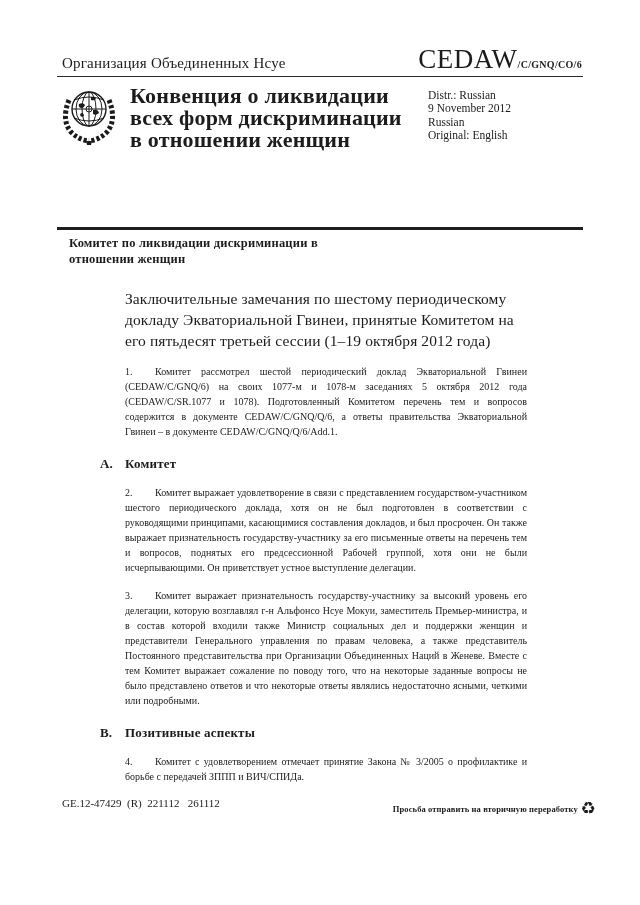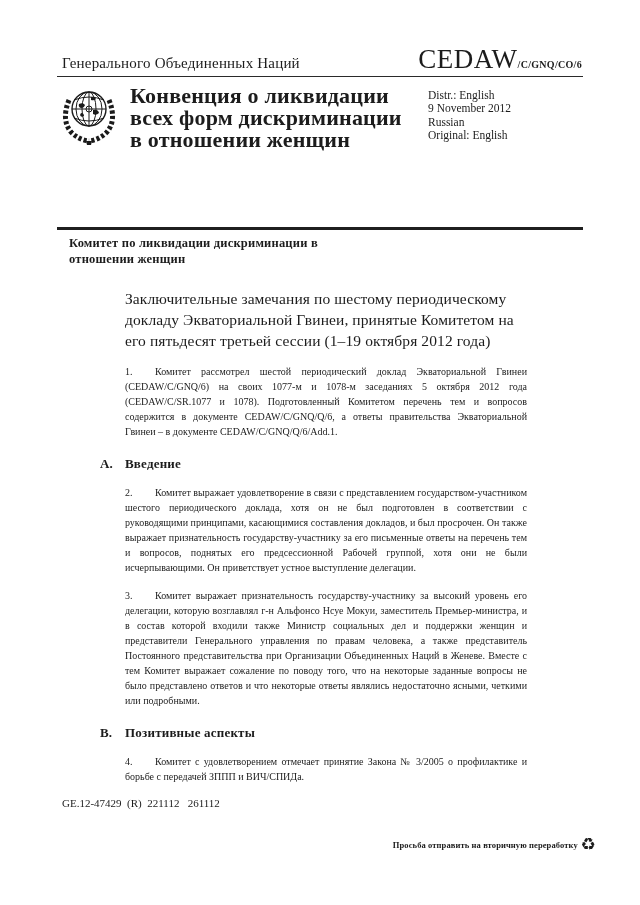--- a/index.html
+++ b/index.html
@@ -28,28 +28,28 @@
   .flow{left:62px;top:236px;width:461px;margin-left:7px;}
   .committee{font-size:12.5px;font-weight:bold;line-height:15.5px;width:262px;letter-spacing:.2px;}
   .doc-title{margin-left:56px;margin-top:21px;width:395px;font-size:15.5px;font-weight:normal;line-height:21px;letter-spacing:.1px;}
   .para{margin-left:56px;margin-top:13px;width:402px;font-size:10px;line-height:15px;text-align:justify;}
   .para .pnum{display:inline-block;width:30px;}
   .sec-head{margin-left:31px;margin-top:17px;display:flex;font-size:13px;font-weight:bold;letter-spacing:.2px;}
   .sec-head .letter{width:25px;flex:0 0 25px;}
 
   
   .footer-ref{left:62px;top:797px;font-size:11px;white-space:pre;}
-  .recycle-note{right:44px;top:836px;display:flex;align-items:center;gap:3px;}
+  .recycle-note{right:44px;top:800px;display:flex;align-items:center;gap:3px;}
   .recycle-note .txt{font-size:8.5px;font-weight:bold;letter-spacing:.1px;}
   .recycle-note .glyph{font-size:17px;line-height:17px;font-family:"DejaVu Sans",sans-serif;}
 </style>
 </head>
 <body>
 
-<div class="abs org-name">Генерального Объединенных Наций</div>
+<div class="abs org-name">Организация Объединенных Нсуе</div>
 <div class="abs doc-symbol">
   <span class="main">CEDAW</span><span class="suffix">/C/GNQ/CO/6</span>
 </div>
 <div class="abs rule-thin"></div>
 
 <div class="abs emblem">
   <svg width="64" height="64" viewBox="0 0 64 64" fill="none" stroke="#1b1b1b">
 
     <path d="M12,18 Q4,38 14,50 Q22,58 32,59" stroke-width="5" stroke-dasharray="3.2,2.2" fill="none"></path>
     <path d="M52,18 Q60,38 50,50 Q42,58 32,59" stroke-width="5" stroke-dasharray="3.2,2.2" fill="none"></path>
@@ -69,37 +69,37 @@
     <path d="M36,28 q5,-1 6,3 q-3,3 -6,1 Z" fill="#1b1b1b" stroke="none"></path>
     <path d="M24,31 q3,0 3,3 q-3,2 -4,-1 Z" fill="#1b1b1b" stroke="none"></path>
   </svg>
 </div>
 <div class="abs conv-title">
   <div>Конвенция о ликвидации</div>
   <div>всех форм дискриминации</div>
   <div>в отношении женщин</div>
 </div>
 <div class="abs distr-block">
-  <div>Distr.: English</div>
+  <div>Distr.: Russian</div>
   <div>9 November 2012</div>
   <div>Russian</div>
   <div>Original: English</div>
 </div>
 <div class="abs rule-thick"></div>
 
 <div class="abs flow">
   <div class="committee">Комитет по ликвидации дискриминации в отношении женщин</div>
 
   <div class="doc-title">Заключительные замечания по шестому периодическому докладу Экваториальной Гвинеи, принятые Комитетом на его пятьдесят третьей сессии (1–19 октября 2012 года)</div>
 
   <p class="para"><span class="pnum">1.</span><span>Комитет рассмотрел шестой периодический доклад Экваториальной Гвинеи (CEDAW/C/GNQ/6) на своих 1077-м и 1078-м заседаниях 5 октября 2012 года (CEDAW/C/SR.1077 и 1078). Подготовленный Комитетом перечень тем и вопросов содержится в документе CEDAW/C/GNQ/Q/6, а ответы правительства Экваториальной Гвинеи – в документе CEDAW/C/GNQ/Q/6/Add.1.</span></p>
 
   <div class="sec-head">
     <span class="letter">A.</span>
-    <span>Введение</span>
+    <span>Комитет</span>
   </div>
 
   <p class="para"><span class="pnum">2.</span><span>Комитет выражает удовлетворение в связи с представлением государством-участником шестого периодического доклада, хотя он не был подготовлен в соответствии с руководящими принципами, касающимися составления докладов, и был просрочен. Он также выражает признательность государству-участнику за его письменные ответы на перечень тем и вопросов, поднятых его предсессионной Рабочей группой, хотя они не были исчерпывающими. Он приветствует устное выступление делегации.</span></p>
 
   <p class="para"><span class="pnum">3.</span><span>Комитет выражает признательность государству-участнику за высокий уровень его делегации, которую возглавлял г-н Альфонсо Нсуе Мокуи, заместитель Премьер-министра, и в состав которой входили также Министр социальных дел и поддержки женщин и представители Генерального управления по правам человека, а также представитель Постоянного представительства при Организации Объединенных Наций в Женеве. Вместе с тем Комитет выражает сожаление по поводу того, что на некоторые заданные вопросы не было представлено ответов и что некоторые ответы являлись недостаточно ясными, четкими или подробными.</span></p>
 
   <div class="sec-head">
     <span class="letter">B.</span>
     <span>Позитивные аспекты</span>
   </div>

